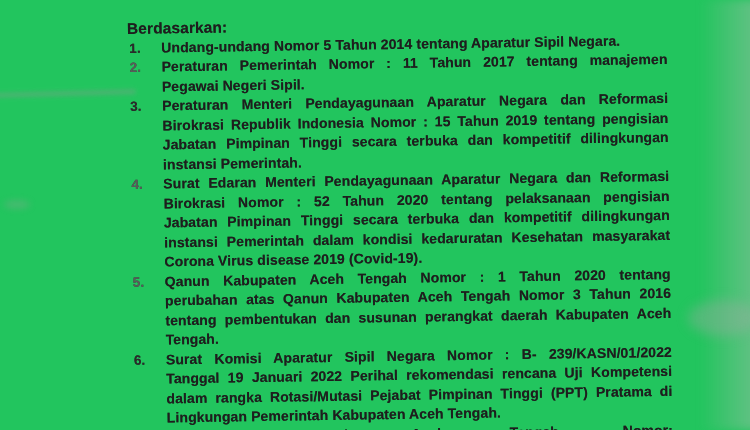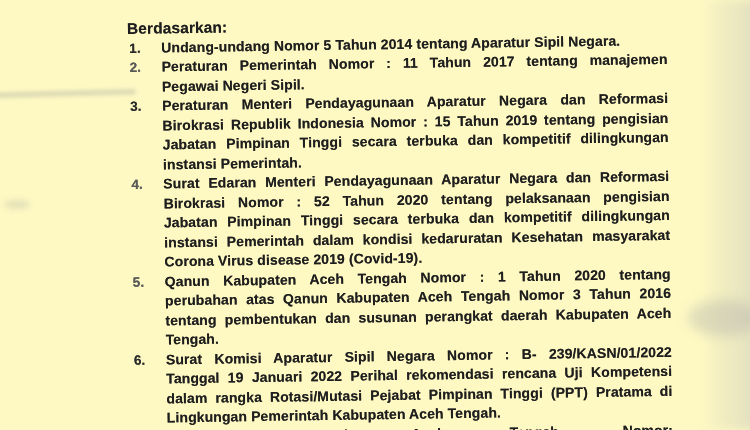--- a/index.html
+++ b/index.html
@@ -10,21 +10,21 @@
     width: 750px;
     height: 430px;
     overflow: hidden;
     position: relative;
     background: #fbfbfa;
     font-family: "Liberation Sans", sans-serif;
   }
   .page {
     position: absolute;
     inset: 0;
-    background: #fef9c3;
+    background: #22c55e;
     overflow: hidden;
   }
   
   .band-right {
     position: absolute;
     top: 0;
     right: -8px;
     width: 58px;
     height: 430px;
     background: linear-gradient(to right, rgba(190,190,188,0), rgba(188,188,185,0.45));

